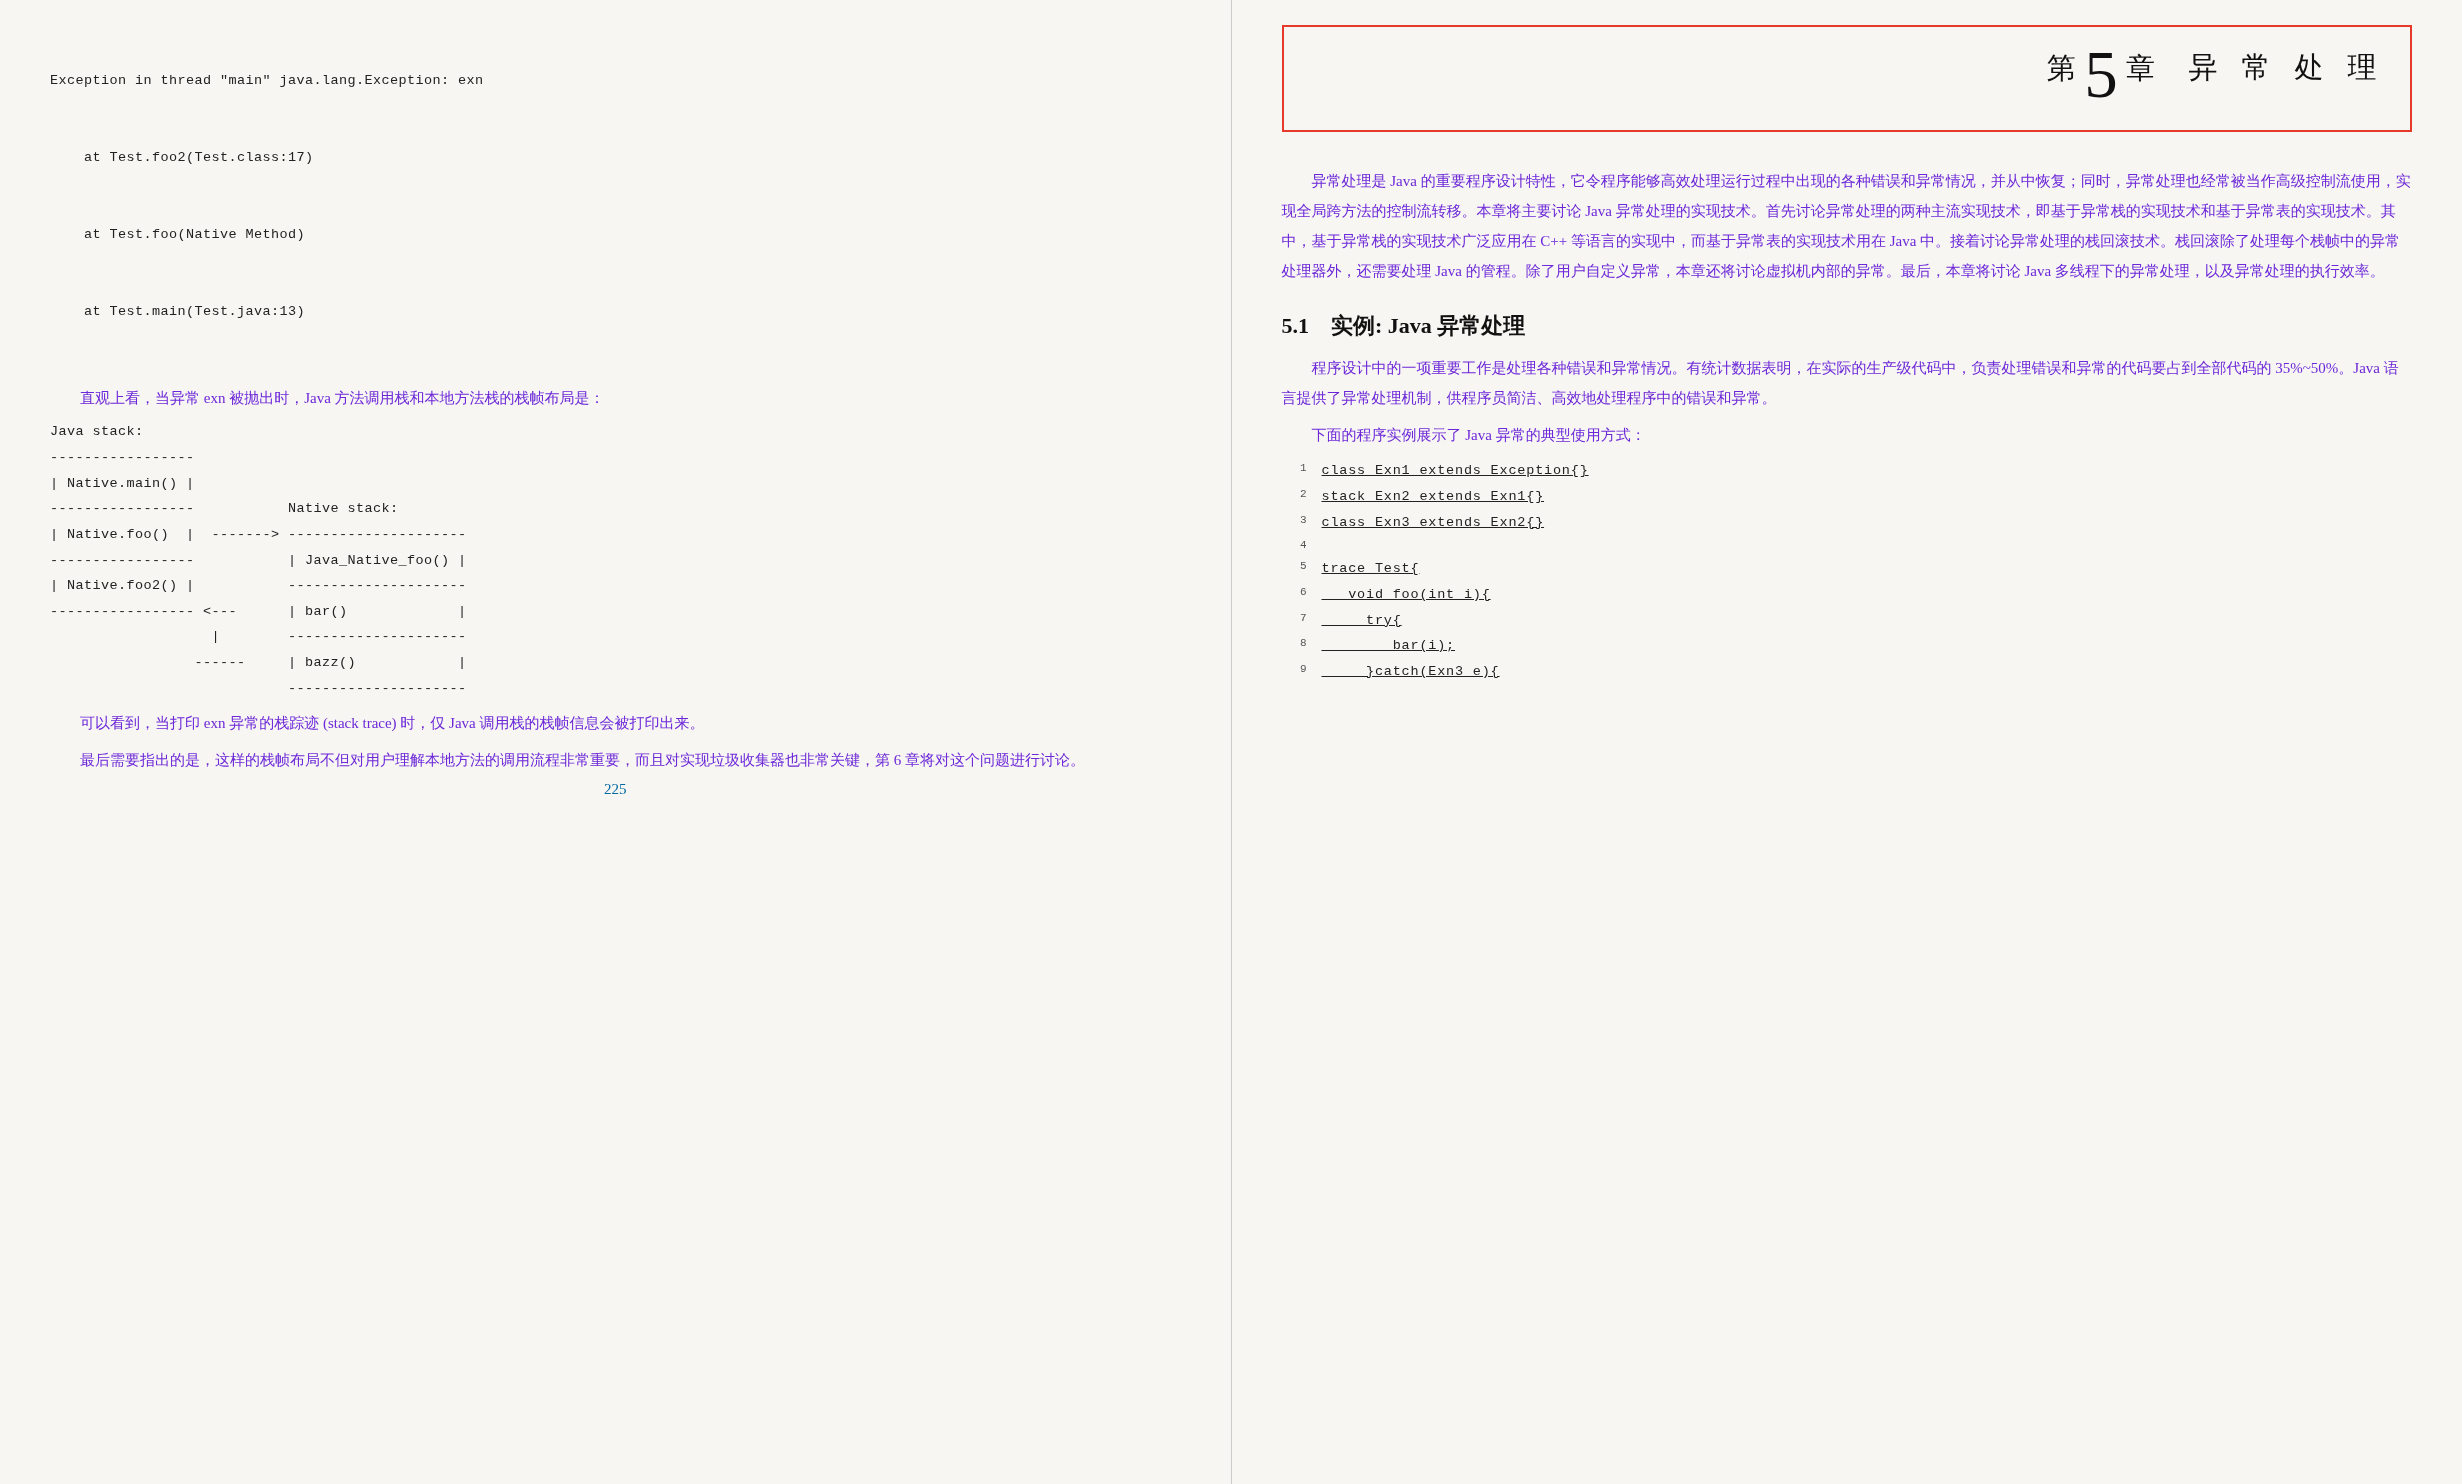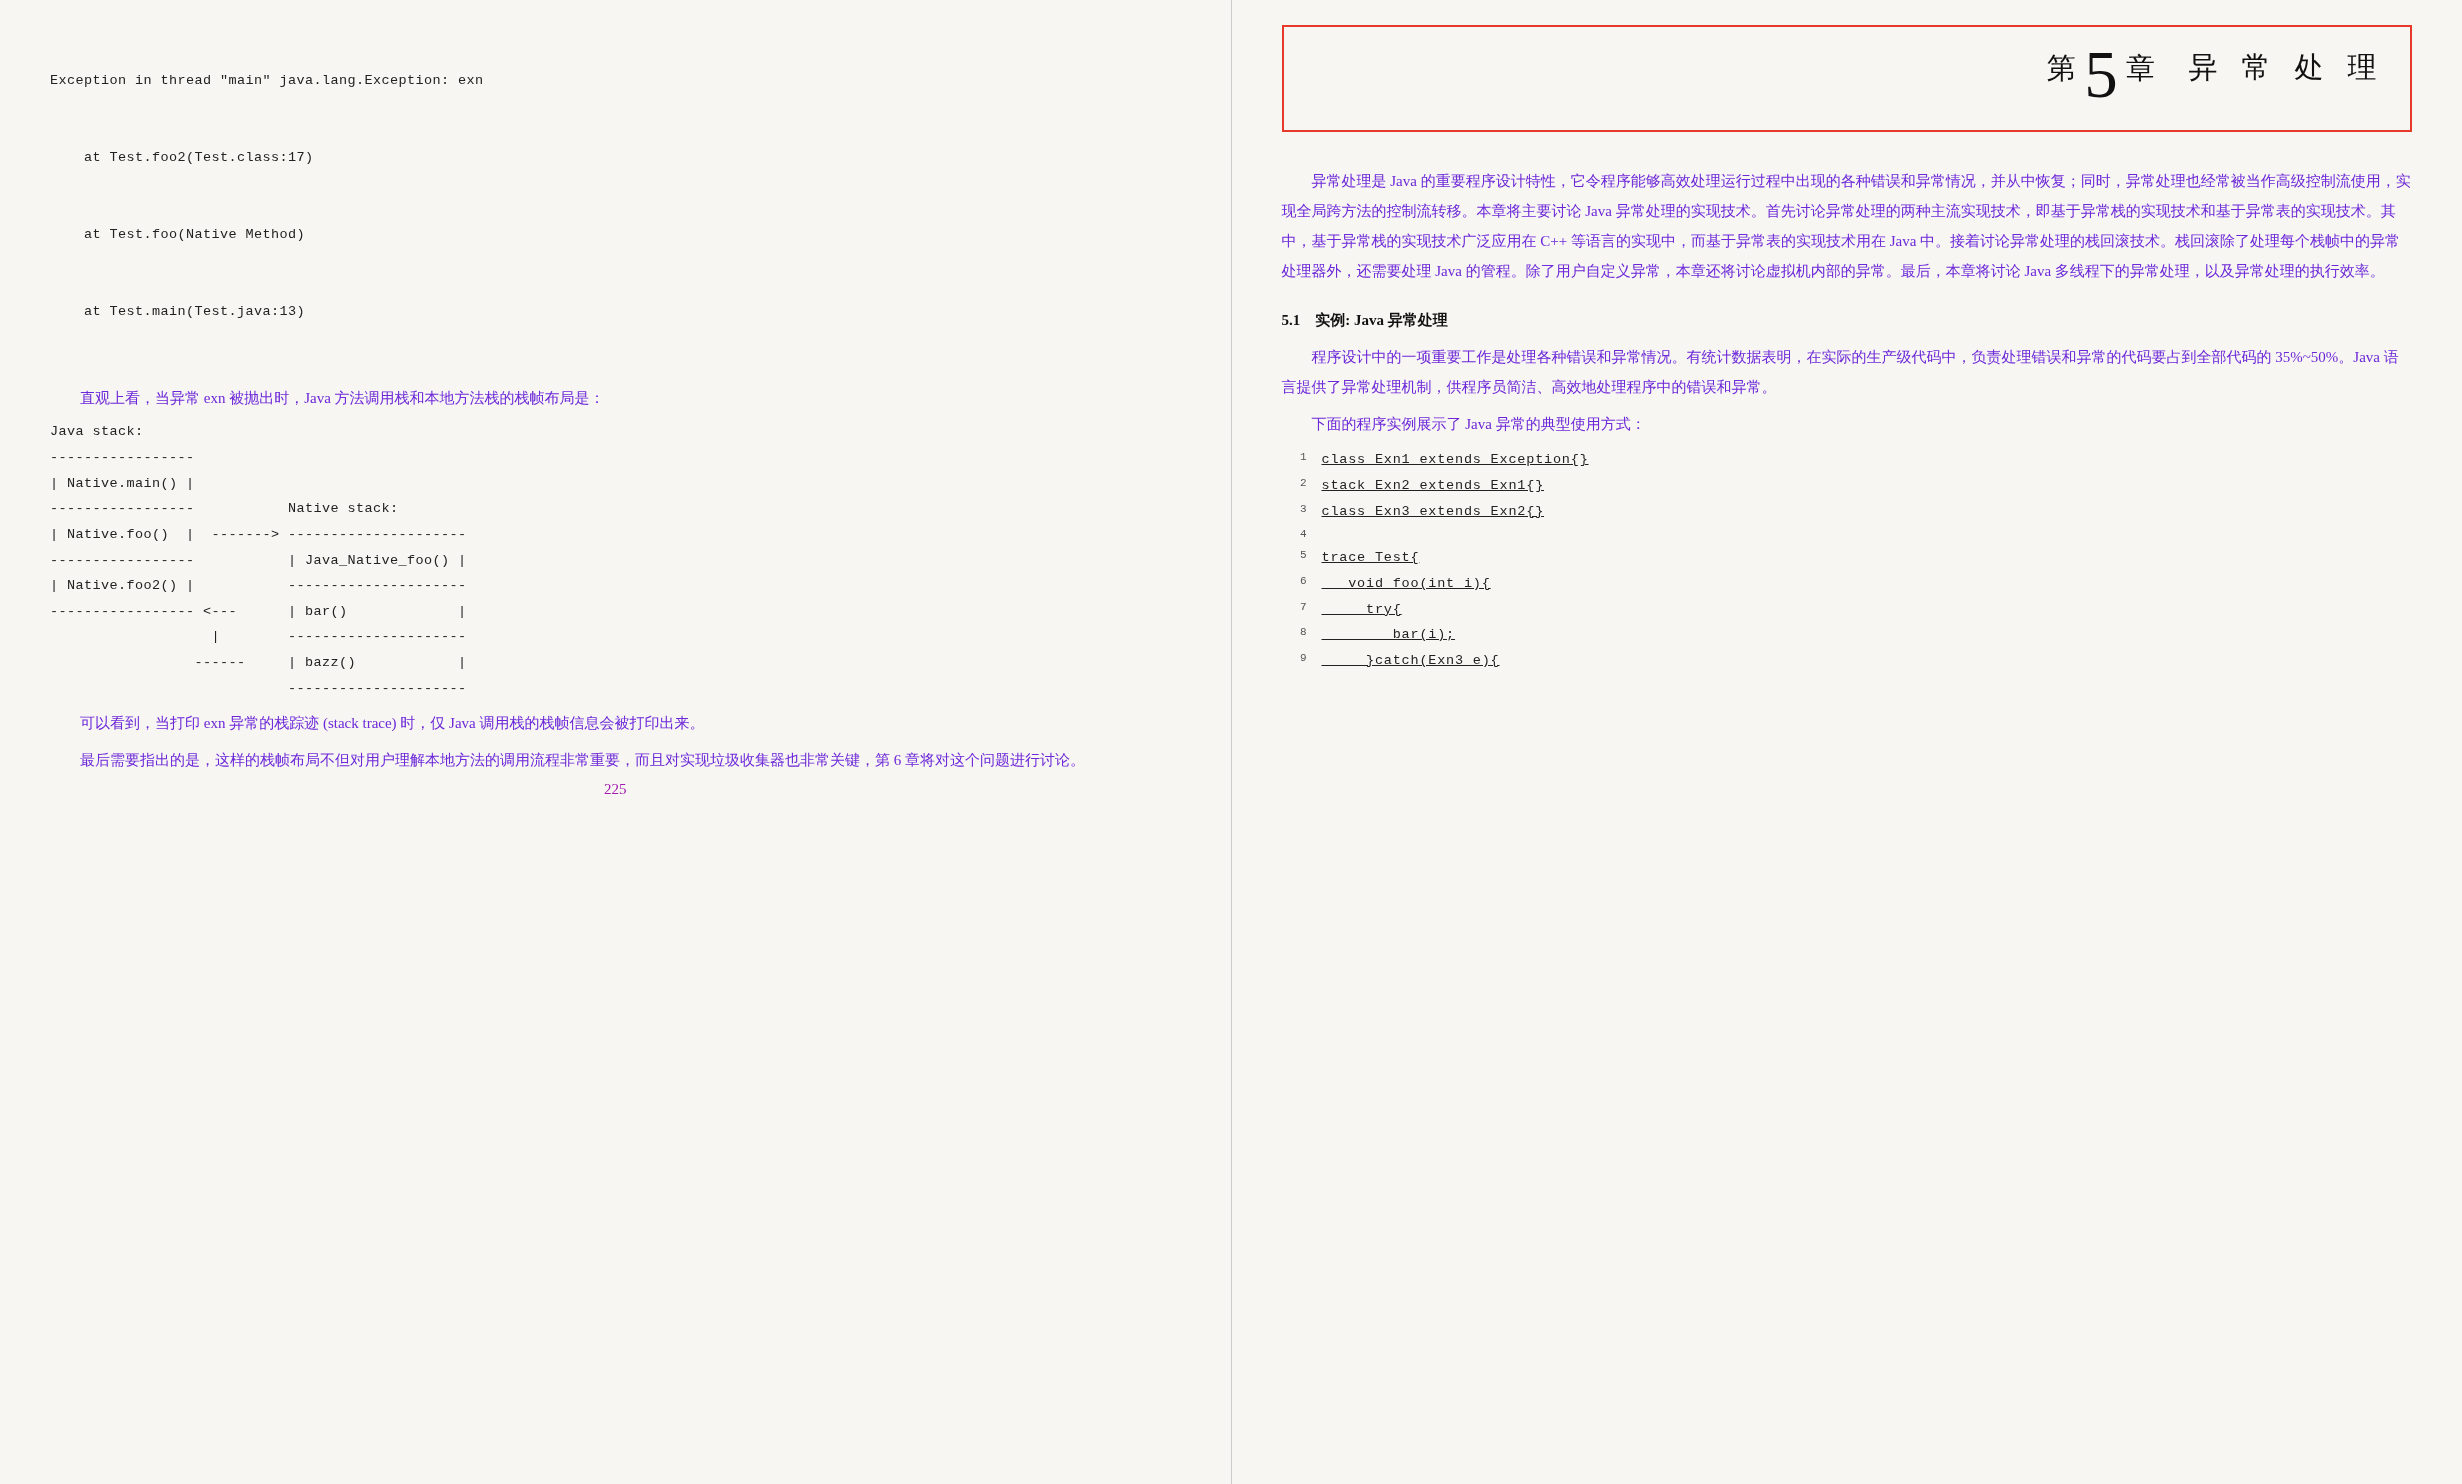--- a/index.html
+++ b/index.html
@@ -35,21 +35,21 @@
   .body-text {
     font-size: 15px;
     line-height: 2;
     text-indent: 2em;
     margin: 6.7px 0;
     color: #6d28d9;
   }
   .page-num {
     text-align: center;
     font-size: 15px;
-    color: #a21caf;
+    color: #0369a1;
   }
   .chapter-box {
     border: 2.5px solid #e73929;
     padding: 8.4px 25px 17px 25px;
     margin: 8.4px 0 34px 0;
     text-align: right;
   }
   .chapter-title {
     font-size: 29px;
     letter-spacing: 5px;
@@ -60,21 +60,21 @@
     font-size: 67px;
     font-weight: normal;
     vertical-align: middle;
   }
   .chapter-sub {
     font-size: 29px;
     letter-spacing: 8.4px;
     margin-left: 25px;
   }
   .section-heading {
-    font-size: 15px;
+    font-size: 22px;
     font-weight: bold;
     margin: 25px 0 12.6px 0;
     color: #111;
   }
   .code-block {
     font-family: "Courier New", monospace;
     font-size: 13.5px;
     line-height: 1.9;
     margin-top: 8.4px;
     color: #222;

